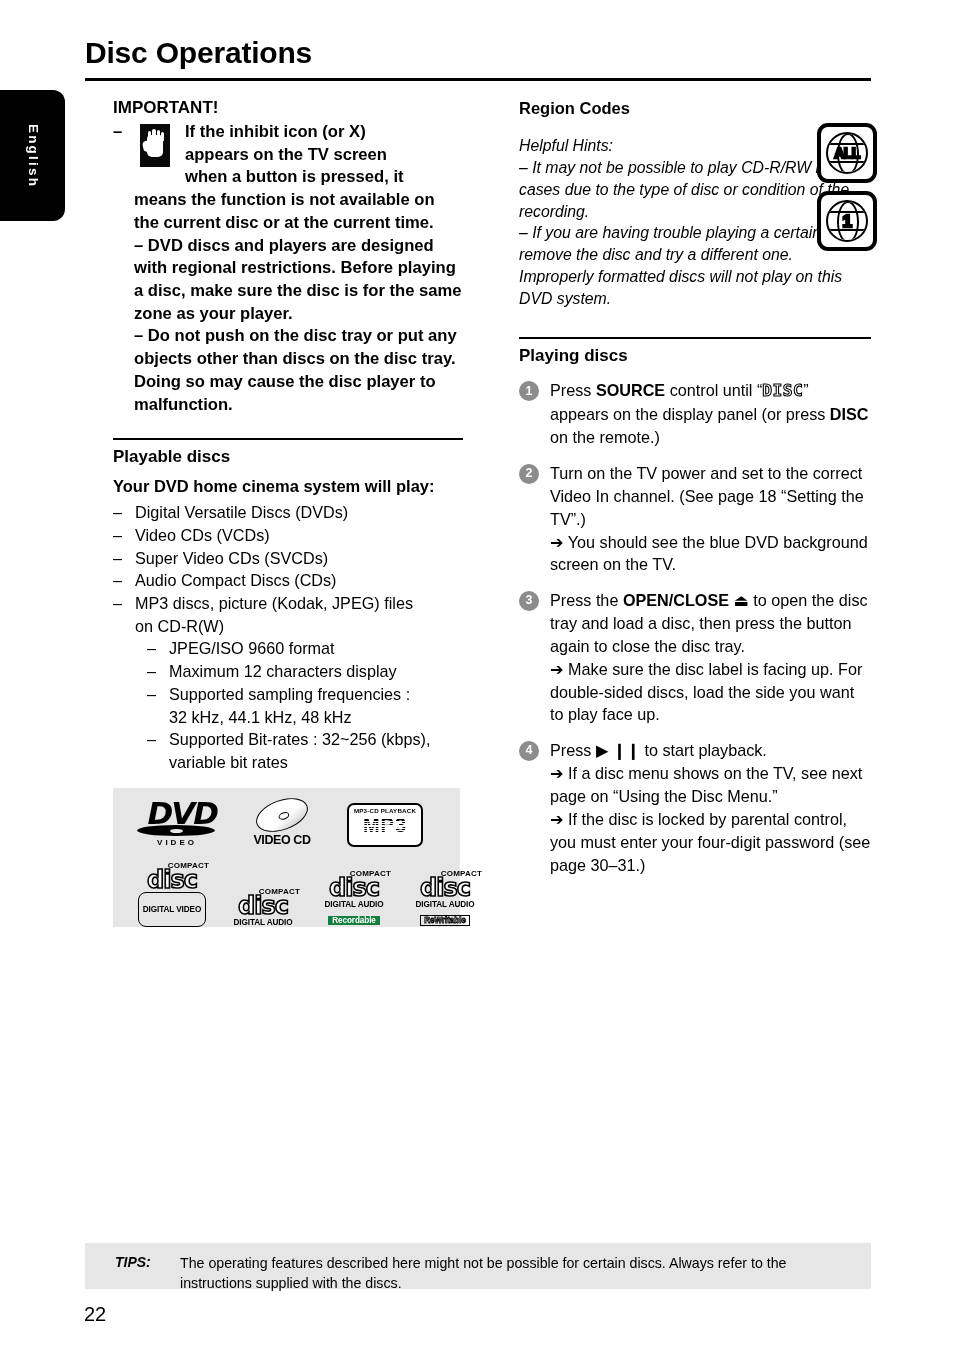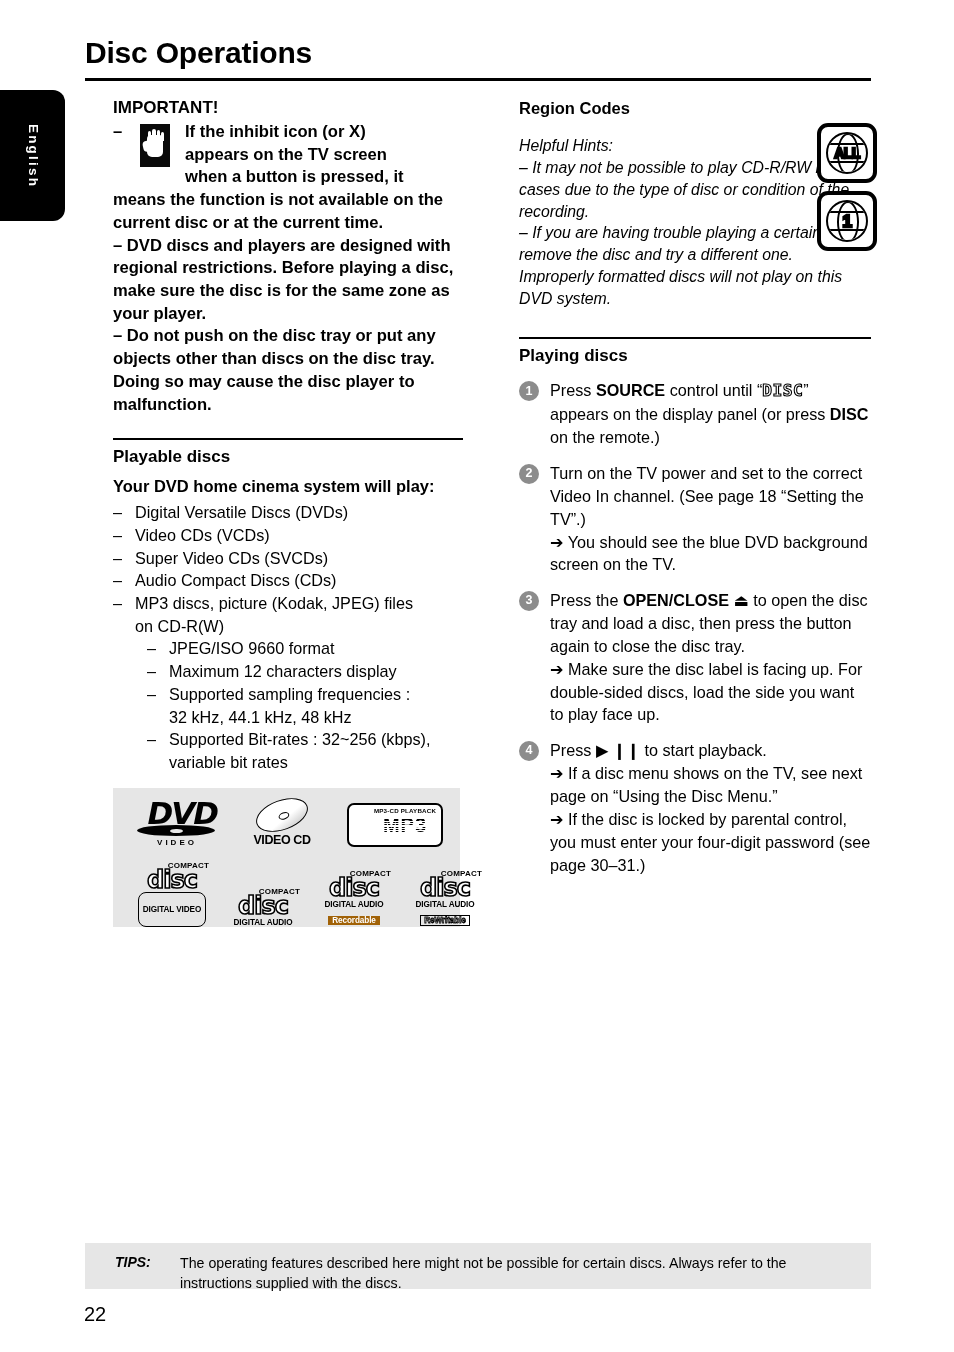--- a/index.html
+++ b/index.html
@@ -60,21 +60,21 @@
   }
   .hand-icon .f1{left:8px;top:7px;height:10px;}
   .hand-icon .f2{left:12.4px;top:4.5px;height:12px;}
   .hand-icon .f3{left:16.8px;top:5.5px;height:11.5px;}
   .hand-icon .f4{left:21px;top:8px;height:9px;}
   .hand-icon .thumb{
     position:absolute;left:3px;top:17px;width:6px;height:11px;background:#fff;
     border-radius:4px 0 0 4px;transform:rotate(-12deg);
   }
   .imp-indent{padding-left:72px;}
-  .imp-rest{font-weight:bold;font-size:16.6px;line-height:1.37;}
+  .imp-rest{font-weight:bold;font-size:16.6px;line-height:1.37;margin-left:21px;}
   .imp-rest p{margin:0;}
 
   
   .sec{margin-top:22px;}
   .sec-rule{width:100%;height:2px;background:#000;}
   .sec-title{font-size:17px;font-weight:bold;margin-top:7px;}
 
   
   ul.clean{list-style:none;margin:0;padding:0;}
   ul.clean li{position:relative;padding-left:22px;font-size:16.2px;line-height:1.40;}
@@ -115,21 +115,21 @@
     background:linear-gradient(160deg,#fff 60%,#bdbdbd 100%);
   }
   .vcdlogo .disc-shape::after{
     content:"";position:absolute;left:50%;top:50%;width:9px;height:5px;
     margin-left:-4.5px;margin-top:-2.5px;border:1.4px solid #000;border-radius:50%;
   }
   .vcdlogo .v-sub{font-size:12.5px;font-weight:bold;letter-spacing:-0.4px;margin-top:3px;}
 
   .mp3logo{
     width:72px;height:40px;border:2.4px solid #000;border-radius:7px;
-    position:relative;background:#fff;padding-left:20px;
+    position:relative;background:#fff;
   }
   .mp3logo .mp3-top{
     font-size:6.2px;font-weight:bold;text-align:center;margin-top:2px;letter-spacing:0.2px;
   }
   .mp3logo .mp3-main{
     font-size:20px;font-weight:bold;text-align:center;line-height:1;margin-top:1px;
     letter-spacing:1px;
     background:repeating-linear-gradient(0deg,#000 0 1.2px,transparent 1.2px 2.4px);
     -webkit-background-clip:text;background-clip:text;color:transparent;
   }
@@ -145,21 +145,21 @@
     font-family:"DejaVu Sans",sans-serif;
   }
   .cdlogo .cd-sub{
     font-size:8.2px;font-weight:bold;text-align:center;letter-spacing:-0.1px;line-height:1.1;
     margin-top:1px;
   }
   .cdlogo .cd-sub.boxed{
     border:1.4px solid #000;border-radius:8px;display:inline-block;
     padding:12px 4px;
   }
-  .cdlogo .cd-sub.inv{background:#a16207;color:#fff;display:inline-block;padding:0 4px;}
+  .cdlogo .cd-sub.inv{background:#15803d;color:#fff;display:inline-block;padding:0 4px;}
   .cdlogo .cd-sub.outl{border:1.3px solid #000;display:inline-block;padding:0 3px;color:#fff;-webkit-text-stroke:0.8px #000;}
   .cdcenter{text-align:center;}
 
   
   .region-wrap{position:relative;}
   .region-text{width:278px;}
   .region-icons{
     position:absolute;right:-6px;top:25px;display:flex;flex-direction:column;gap:8px;
   }
   .globe-badge{

